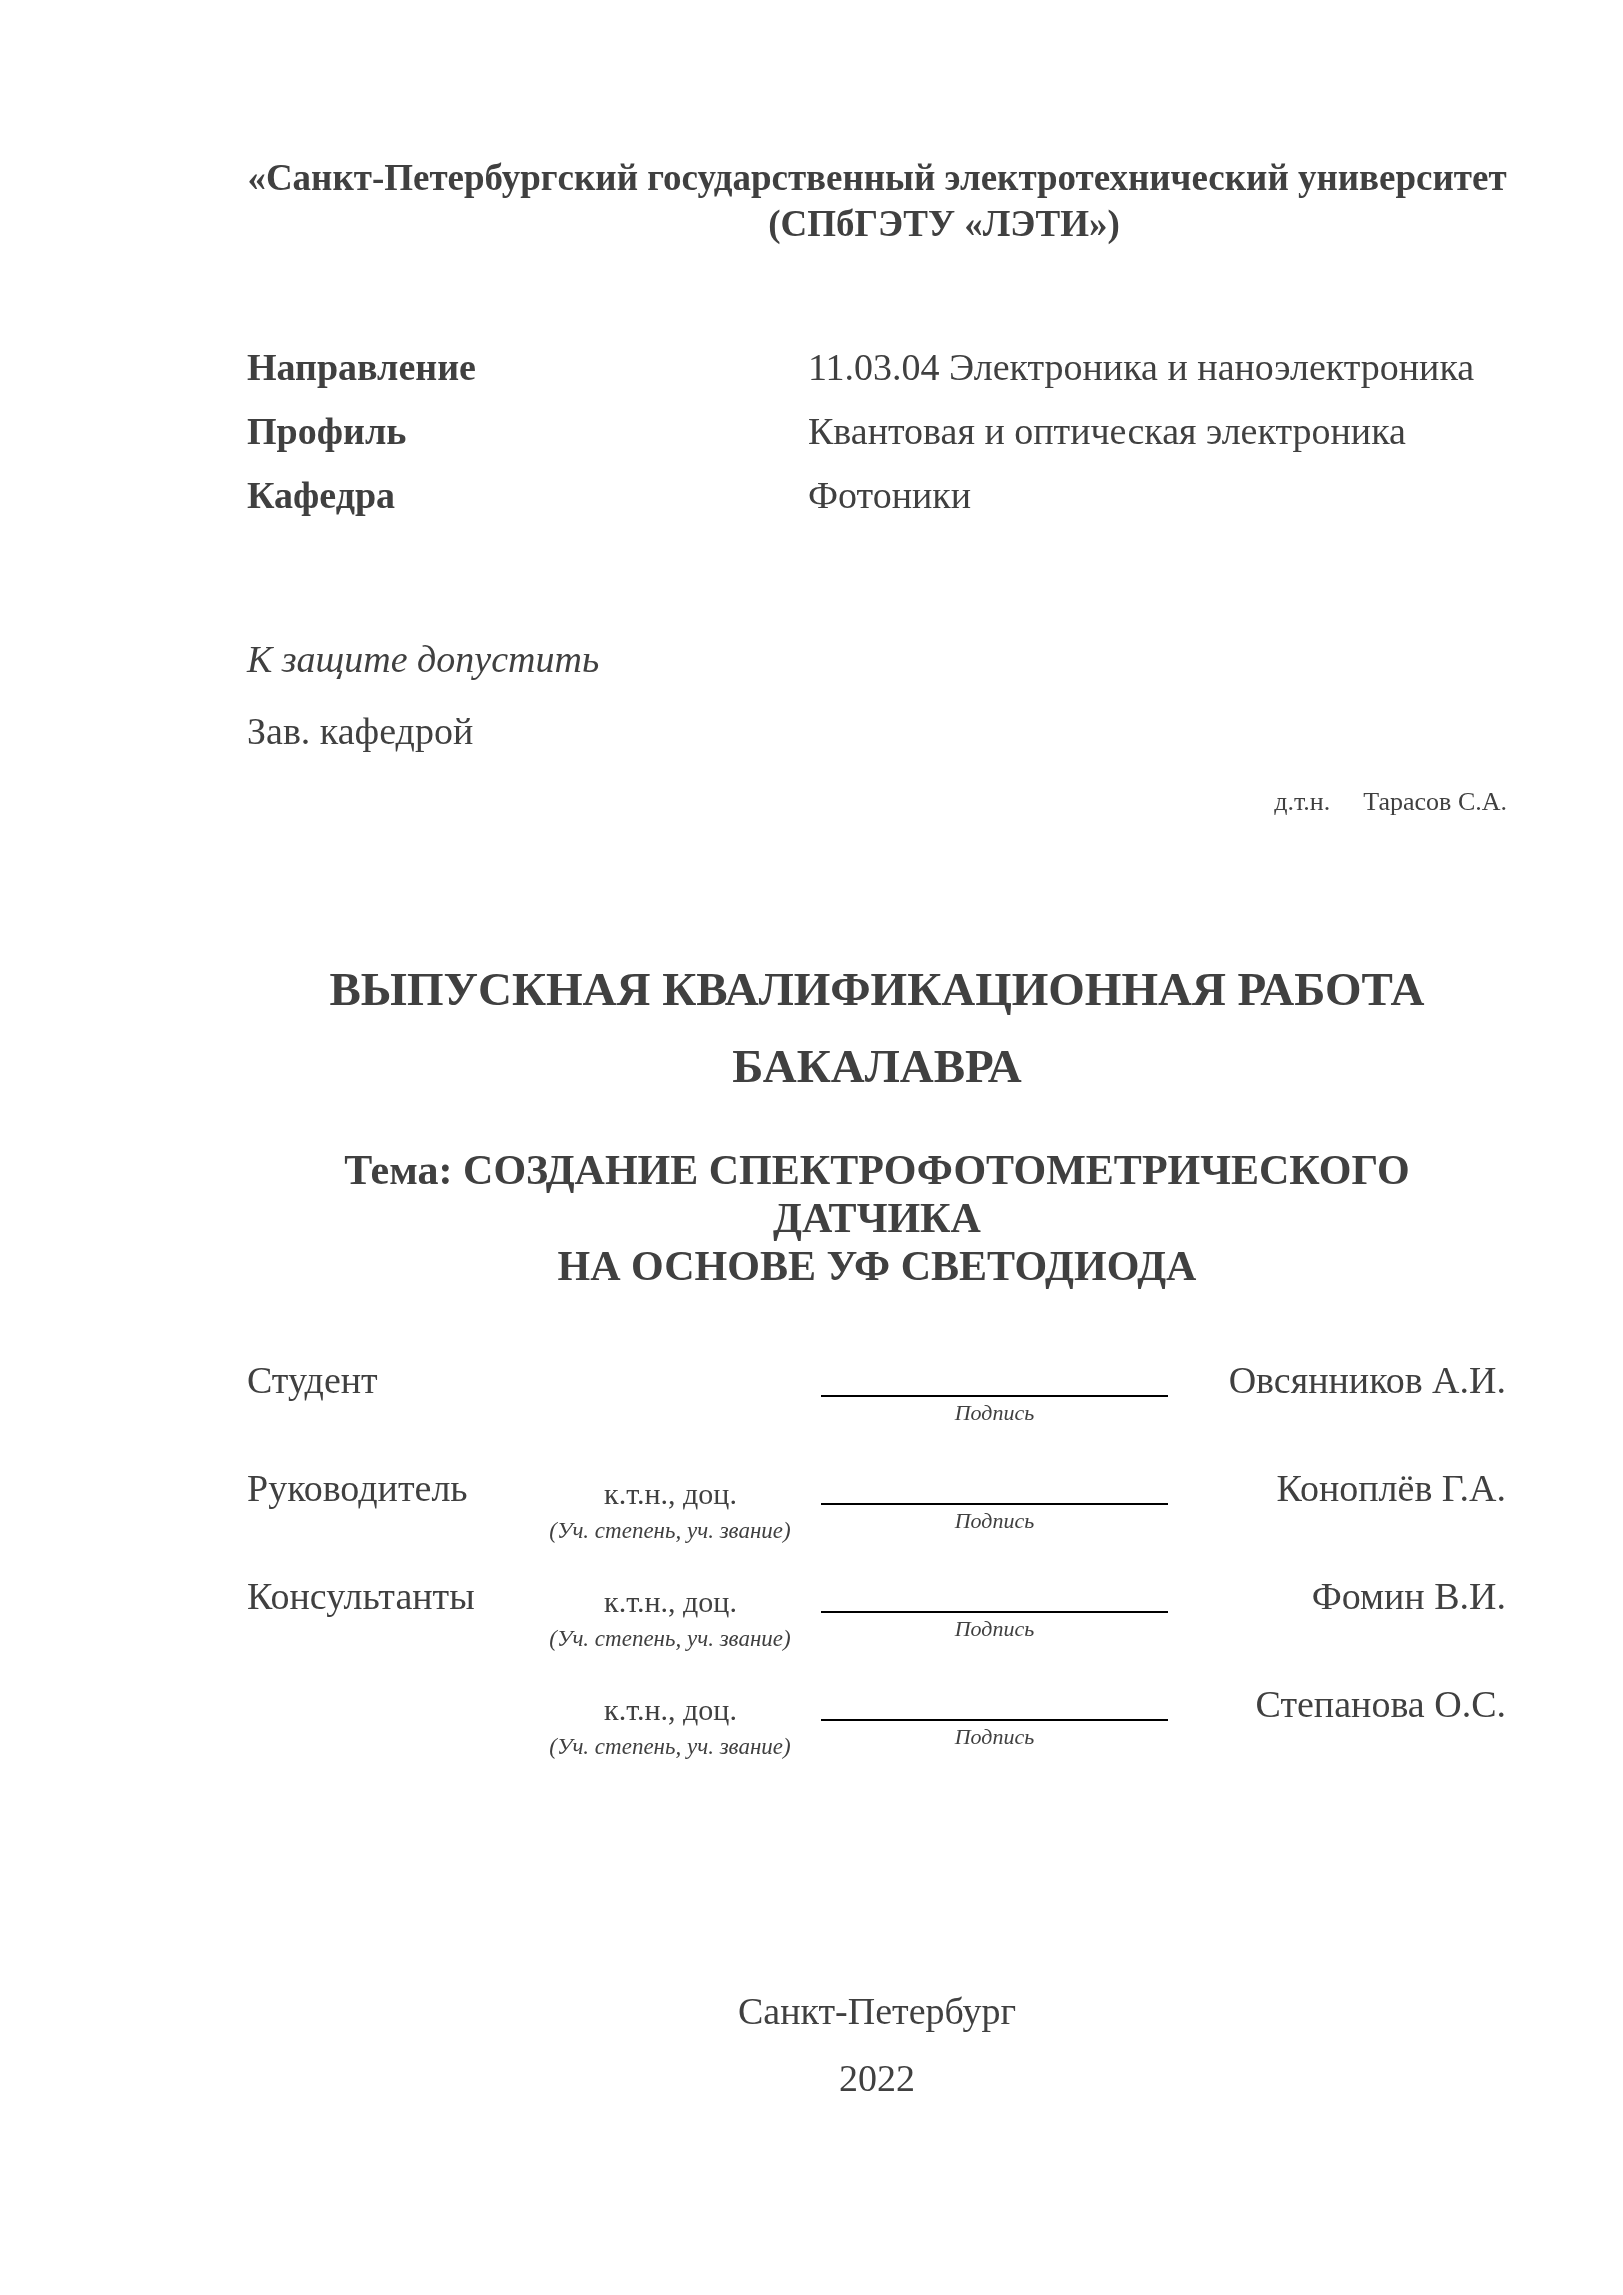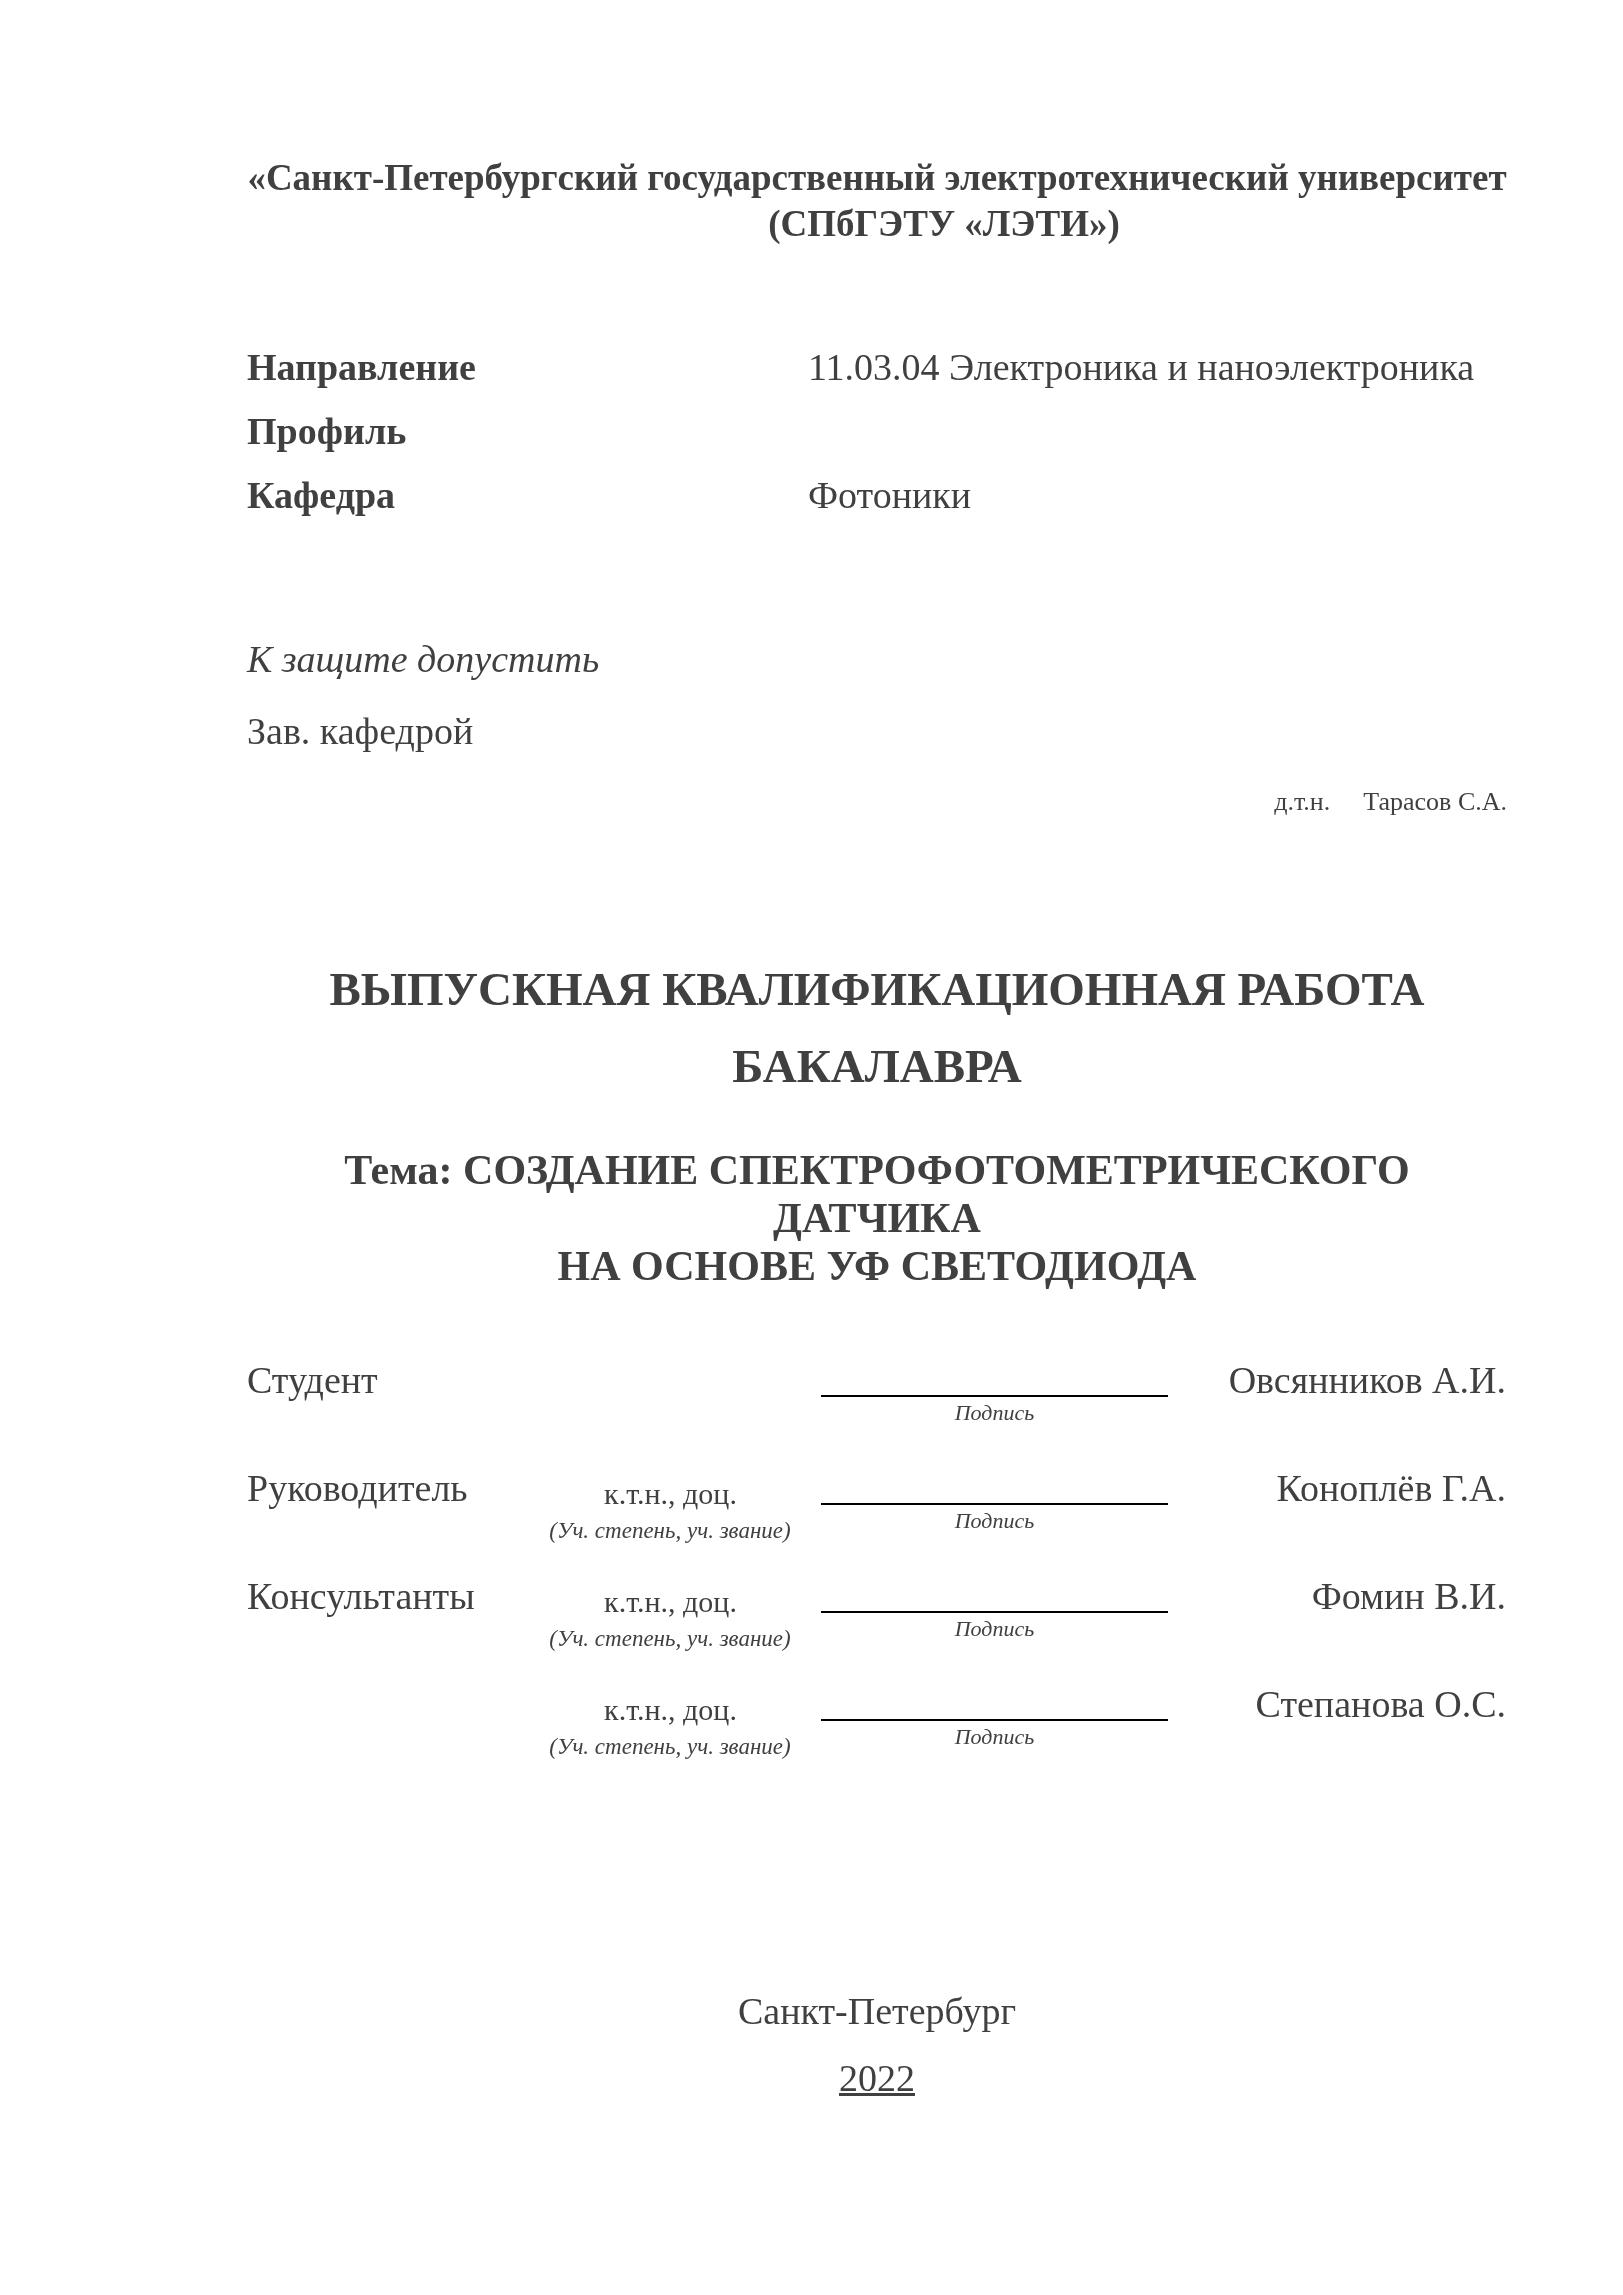--- a/index.html
+++ b/index.html
@@ -41,39 +41,40 @@
   .sig-row { position:relative; height:108px; }
   .sig-role { position:absolute; left:0; top:0; font-size:38px; }
   .sig-degree { position:absolute; left:294px; width:259px; top:11px; text-align:center; font-size:30px; }
   .sig-degree-caption { position:absolute; left:262px; width:322px; top:52px; text-align:center; font-size:23px; font-style:italic; white-space:nowrap; }
   .sig-line { position:absolute; left:574px; width:347px; top:37px; height:0; border-top:2.4px solid #000; }
   .sig-caption { position:absolute; left:574px; width:347px; top:42px; text-align:center; font-size:22px; font-style:italic; }
   .sig-name { position:absolute; right:1px; top:0; font-size:38px; text-align:left; }
 
   
   .footer-city { top:1989px; text-align:center; font-size:38px; }
-  .footer-year { top:2056px; text-align:center; font-size:38px;text-decoration:underline; }
+  .footer-year { top:2056px; text-align:center; font-size:38px; }
 </style>
 </head>
 <body>
 
 <div class="page">
 
   <div class="abs uni-header">
     <span class="line">«Санкт-Петербургский государственный электротехнический университет</span>
     <span class="line line-shift">(СПбГЭТУ «ЛЭТИ»)</span>
   </div>
 
   <div class="abs fields">
     <div class="field-row">
       <span class="field-label">Направление</span>
       <span class="field-value">11.03.04 Электроника и наноэлектроника</span>
     </div>
     <div class="field-row">
       <span class="field-label">Профиль</span>
+      <span class="field-value">Квантовая и оптическая электроника</span>
     </div>
     <div class="field-row">
       <span class="field-label">Кафедра</span>
       <span class="field-value">Фотоники</span>
     </div>
   </div>
 
   <div class="abs approve-1">К защите допустить</div>
   <div class="abs approve-2">Зав. кафедрой</div>
   <div class="abs approve-3">

